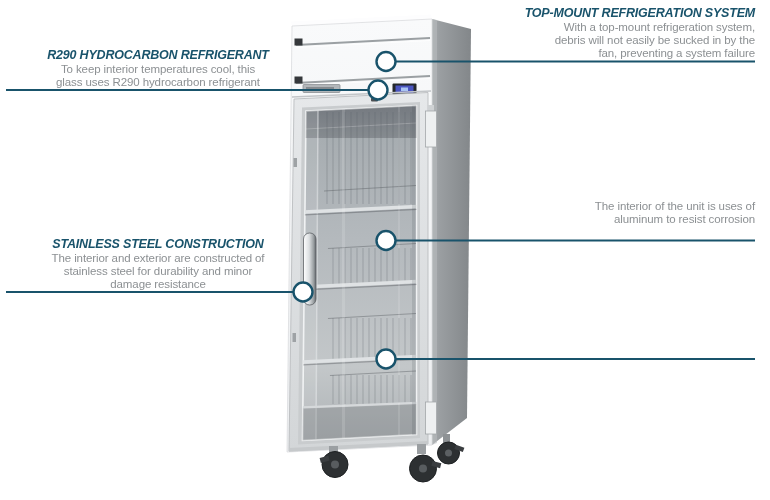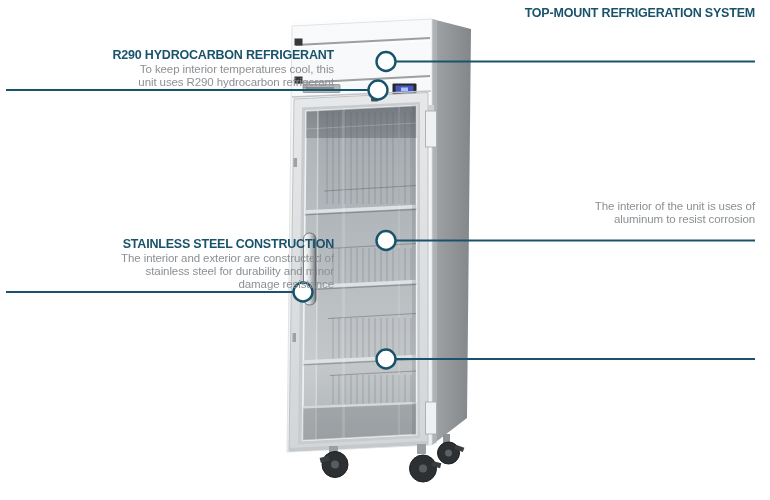--- a/index.html
+++ b/index.html
@@ -4,27 +4,27 @@
 <style>
   html,body{margin:0;padding:0;background:#fff;}
   #stage{
     position:relative;width:770px;height:500px;background:#fff;overflow:hidden;
     font-family:"Liberation Sans", sans-serif;
   }
   #fridge-svg{position:absolute;left:0;top:0;}
   .callout{position:absolute;}
   .callout .callout-title{
     font-size:12.5px;font-weight:bold;color:#19536B;letter-spacing:-0.2px;
-    line-height:14px;white-space:nowrap;
+    line-height:14px;white-space:nowrap;font-style:italic;
   }
   .callout .callout-body{
     font-size:11.5px;color:#8C9093;letter-spacing:-0.1px;line-height:13px;
     white-space:pre-line;margin-top:1px;
   }
-  .callout.left{text-align:right;margin-left:26px;}
+  .callout.left{text-align:center;}
   .callout.right{text-align:right;}
 </style>
 </head>
 <body>
 
 <div id="stage">
 
   <svg id="fridge-svg" width="770" height="500" viewBox="0 0 770 500">
     <defs>
       <linearGradient id="g-front" x1="0" y1="0" x2="0" y2="1">
@@ -168,26 +168,29 @@
       <circle cx="386" cy="61.5" r="9.5"></circle>
       <circle cx="378" cy="90" r="9.5"></circle>
       <circle cx="386" cy="240.5" r="9.5"></circle>
       <circle cx="303" cy="292" r="9.5"></circle>
       <circle cx="386" cy="359" r="9.5"></circle>
     </g>
   </svg>
 
   <div class="callout right" style="right:15px;top:6px;width:260px">
     <div class="callout-title">TOP-MOUNT REFRIGERATION SYSTEM</div>
+    <div class="callout-body">With a top-mount refrigeration system,
+debris will not easily be sucked in by the
+fan, preventing a system failure</div>
   </div>
 
   <div class="callout left" style="left:8px;top:48px;width:300px">
     <div class="callout-title">R290 HYDROCARBON REFRIGERANT</div>
     <div class="callout-body">To keep interior temperatures cool, this
-unit uses R290 hydrocarbon refrigerant</div>
+glass uses R290 hydrocarbon refrigerant</div>
   </div>
 
   <div class="callout right" style="right:15px;top:199px;width:260px">
     <div class="callout-body">The interior of the unit is uses of
 aluminum to resist corrosion</div>
   </div>
 
   <div class="callout left" style="left:8px;top:237px;width:300px">
     <div class="callout-title">STAINLESS STEEL CONSTRUCTION</div>
     <div class="callout-body">The interior and exterior are constructed of

